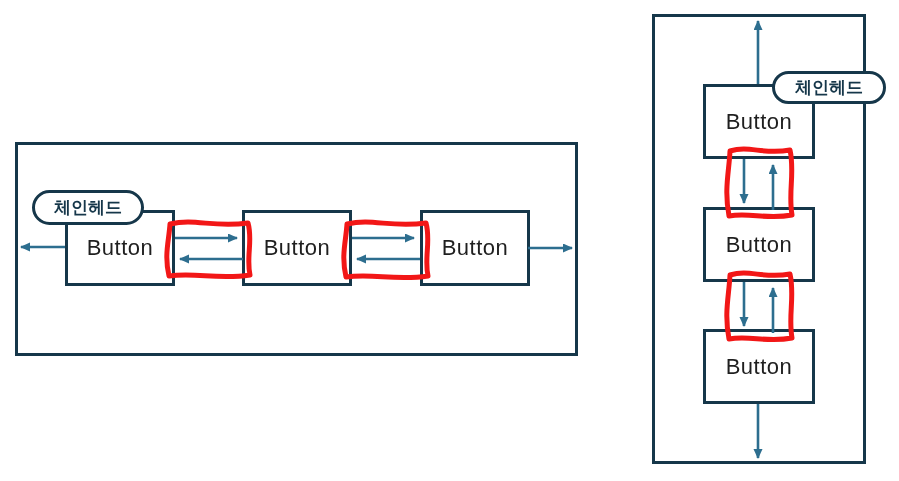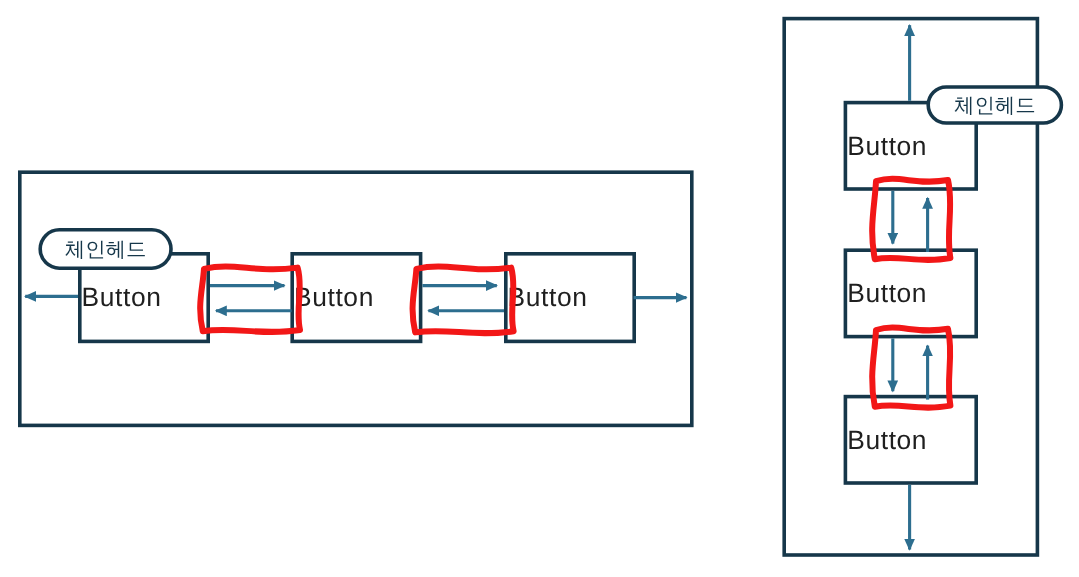--- a/index.html
+++ b/index.html
@@ -21,33 +21,33 @@
     position:absolute;
     border:3px solid var(--outline);
     background:var(--canvas-bg);
     box-sizing:border-box;
   }
   .chain-button{
     position:absolute;
     border:3px solid var(--outline);
     background:var(--canvas-bg);
     box-sizing:border-box;
-    display:flex;align-items:center;
+    display:flex;align-items:center;justify-content:center;
     font-size:22px;color:var(--button-text);
     letter-spacing:0.5px;
     z-index:2;
   }
   .chain-head-pill{
     position:absolute;
     border:3px solid var(--outline);
     border-radius:18px;
     background:var(--canvas-bg);
     box-sizing:border-box;
     display:flex;align-items:center;justify-content:center;
-    font-size:17px;font-weight:400;color:var(--outline);
+    font-size:17px;font-weight:700;color:var(--outline);
     z-index:4;
   }
   svg.overlay{
     position:absolute;left:0;top:0;
     z-index:6;
     pointer-events:none;
   }
   .arrow{stroke:var(--arrow);stroke-width:2.6;fill:none;}
   .arrowhead-marker path{fill:var(--arrow);}
   .highlight-box{

